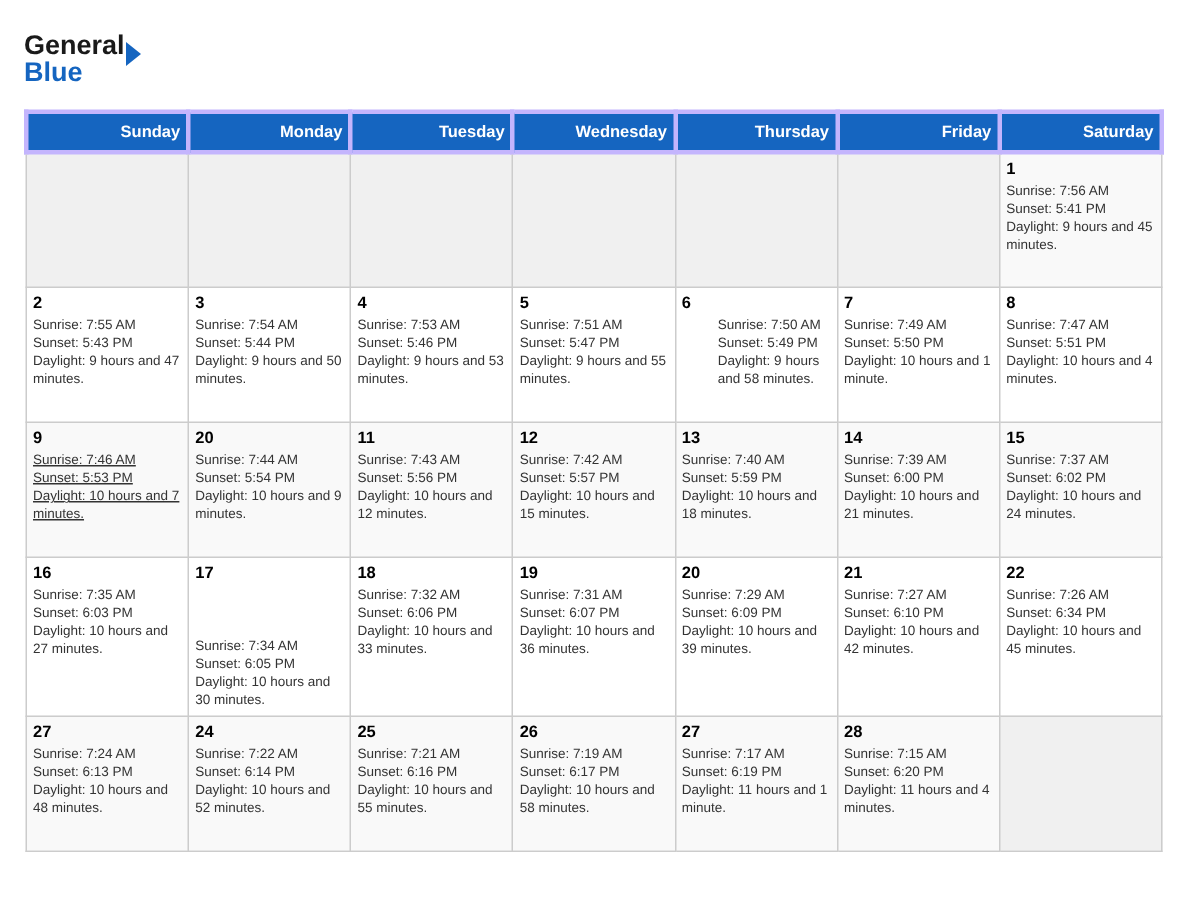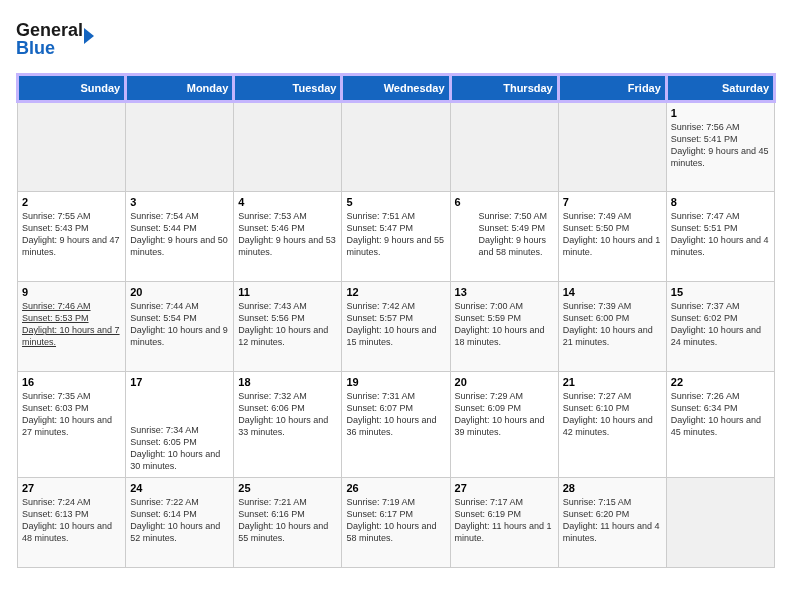--- a/index.html
+++ b/index.html
@@ -182,21 +182,21 @@
 Daylight: 10 hours and 12 minutes.</div>
         </td>
         <td>
           <div class="day-num">12</div>
           <div class="day-info" style="white-space: pre-line;">Sunrise: 7:42 AM
 Sunset: 5:57 PM
 Daylight: 10 hours and 15 minutes.</div>
         </td>
         <td>
           <div class="day-num">13</div>
-          <div class="day-info" style="white-space: pre-line;">Sunrise: 7:00 AM
+          <div class="day-info" style="white-space: pre-line;">Sunrise: 7:40 AM
 Sunset: 5:59 PM
 Daylight: 10 hours and 18 minutes.</div>
         </td>
         <td>
           <div class="day-num">14</div>
           <div class="day-info" style="white-space: pre-line;">Sunrise: 7:39 AM
 Sunset: 6:00 PM
 Daylight: 10 hours and 21 minutes.</div>
         </td>
         <td>

